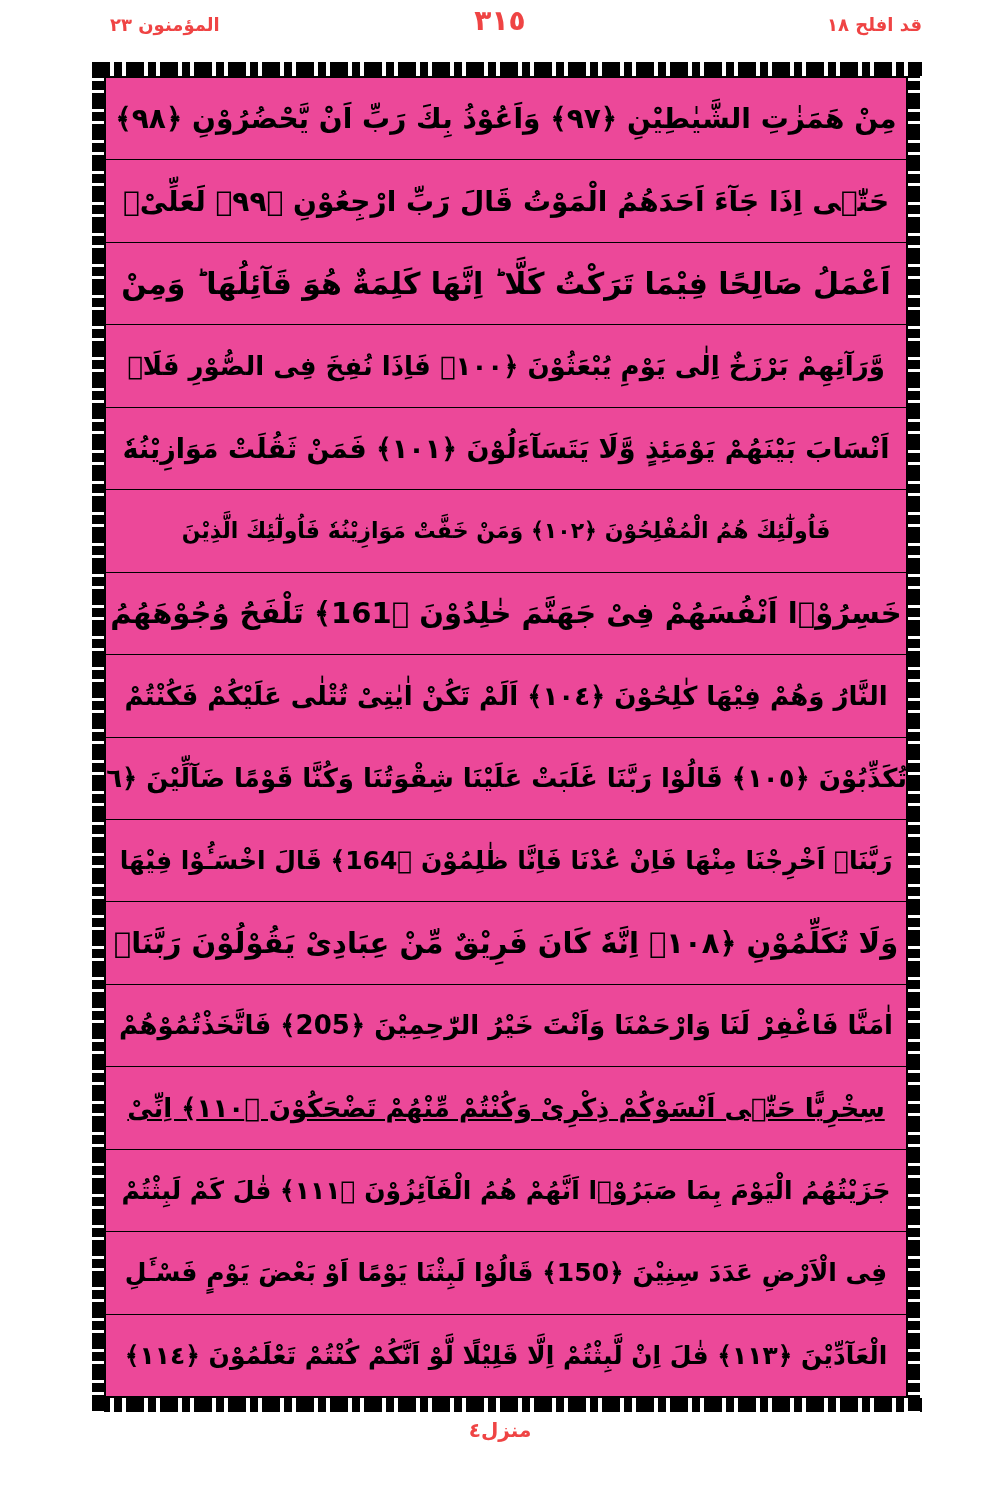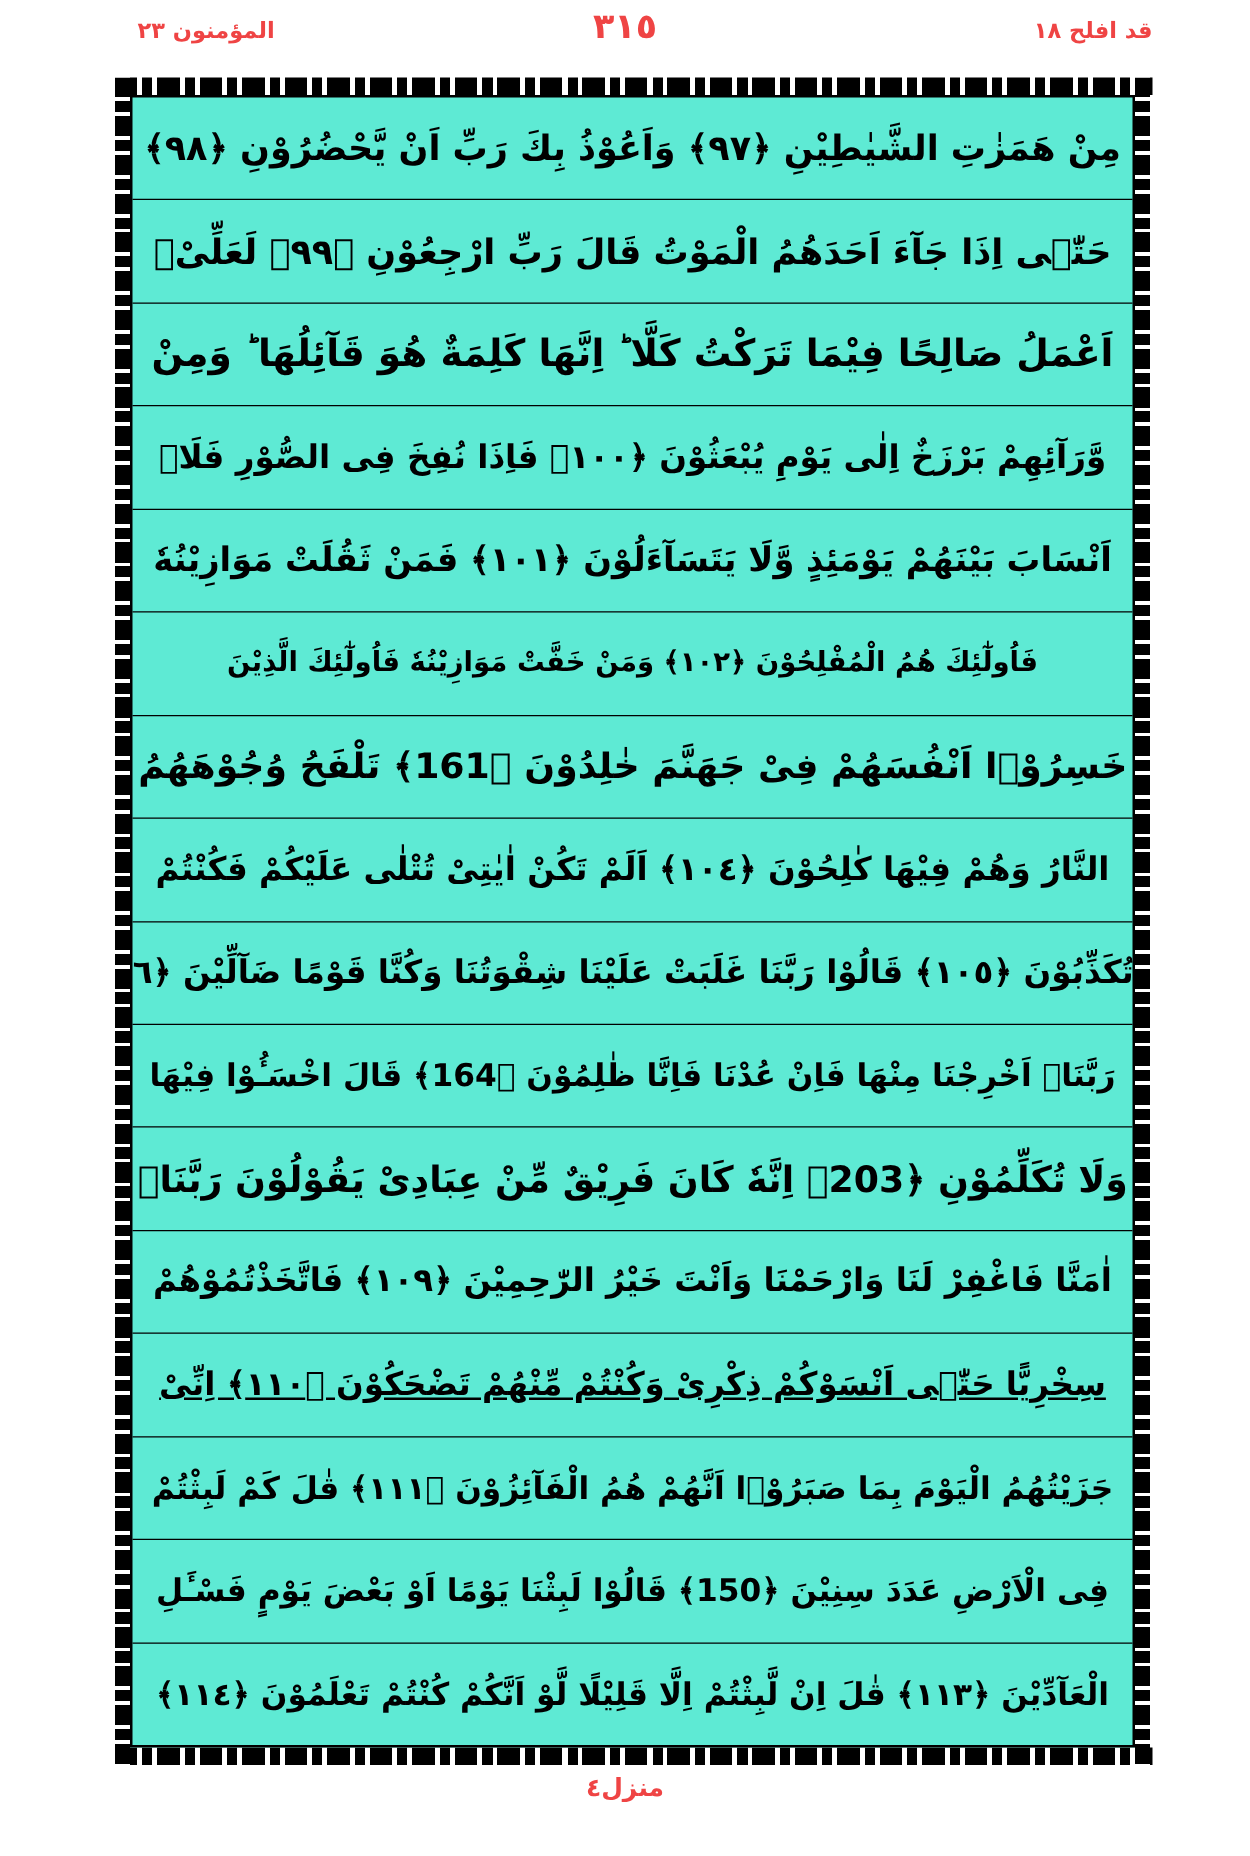--- a/index.html
+++ b/index.html
@@ -69,21 +69,21 @@
     .frame-ornament-left { left: 92px; }
     .frame-ornament-right { left: 908px; }
     .text-box {
       position: absolute;
       left: 104px;
       top: 76px;
       width: 804px;
       height: 1322px;
       box-sizing: border-box;
       border: 2px solid #000;
-      background: #5eead4;
+      background: #ec4899;
       display: flex;
       flex-direction: column;
     }
     .line {
       flex: 1 1 0;
       box-sizing: border-box;
       border-bottom: 1.5px solid #000;
       display: flex;
       align-items: center;
       justify-content: center;
@@ -143,24 +143,24 @@
   <div class="line">
       <span class="line-text" style="display: inline-block; width: auto; font-size: 26px;">النَّارُ وَهُمْ فِيْهَا كٰلِحُوْنَ ﴿١٠٤﴾ اَلَمْ تَكُنْ اٰيٰتِىْ تُتْلٰى عَلَيْكُمْ فَكُنْتُمْ</span>
     </div>
   <div class="line">
       <span class="line-text" style="display: inline-block; width: auto; font-size: 26px;">بِهَا تُكَذِّبُوْنَ ﴿١٠٥﴾ قَالُوْا رَبَّنَا غَلَبَتْ عَلَيْنَا شِقْوَتُنَا وَكُنَّا قَوْمًا ضَآلِّيْنَ ﴿١٠٦﴾</span>
     </div>
   <div class="line">
       <span class="line-text" style="display: inline-block; width: auto; font-size: 25px;">رَبَّنَاۤ اَخْرِجْنَا مِنْهَا فَاِنْ عُدْنَا فَاِنَّا ظٰلِمُوْنَ ﴿164﴾ قَالَ اخْسَـُٔوْا فِيْهَا</span>
     </div>
   <div class="line">
-      <span class="line-text" style="display: inline-block; width: auto; font-size: 29px;">وَلَا تُكَلِّمُوْنِ ﴿203﴾ اِنَّهٗ كَانَ فَرِيْقٌ مِّنْ عِبَادِىْ يَقُوْلُوْنَ رَبَّنَاۤ</span>
+      <span class="line-text" style="display: inline-block; width: auto; font-size: 29px;">وَلَا تُكَلِّمُوْنِ ﴿١٠٨﴾ اِنَّهٗ كَانَ فَرِيْقٌ مِّنْ عِبَادِىْ يَقُوْلُوْنَ رَبَّنَاۤ</span>
     </div>
   <div class="line">
-      <span class="line-text" style="display: inline-block; width: auto; font-size: 26px;">اٰمَنَّا فَاغْفِرْ لَنَا وَارْحَمْنَا وَاَنْتَ خَيْرُ الرّٰحِمِيْنَ ﴿١٠٩﴾ فَاتَّخَذْتُمُوْهُمْ</span>
+      <span class="line-text" style="display: inline-block; width: auto; font-size: 26px;">اٰمَنَّا فَاغْفِرْ لَنَا وَارْحَمْنَا وَاَنْتَ خَيْرُ الرّٰحِمِيْنَ ﴿205﴾ فَاتَّخَذْتُمُوْهُمْ</span>
     </div>
   <div class="line">
       <span class="line-text" style="display: inline-block; width: auto; font-size: 26px; text-decoration: underline;">سِخْرِيًّا حَتّٰۤى اَنْسَوْكُمْ ذِكْرِىْ وَكُنْتُمْ مِّنْهُمْ تَضْحَكُوْنَ ﴿١١٠﴾ اِنِّىْ</span>
     </div>
   <div class="line">
       <span class="line-text" style="display: inline-block; width: auto; font-size: 25px;">جَزَيْتُهُمُ الْيَوْمَ بِمَا صَبَرُوْۤا اَنَّهُمْ هُمُ الْفَآئِزُوْنَ ﴿١١١﴾ قٰلَ كَمْ لَبِثْتُمْ</span>
     </div>
   <div class="line">
       <span class="line-text" style="display: inline-block; width: auto; font-size: 25px;">فِى الْاَرْضِ عَدَدَ سِنِيْنَ ﴿150﴾ قَالُوْا لَبِثْنَا يَوْمًا اَوْ بَعْضَ يَوْمٍ فَسْـَٔلِ</span>
     </div>

